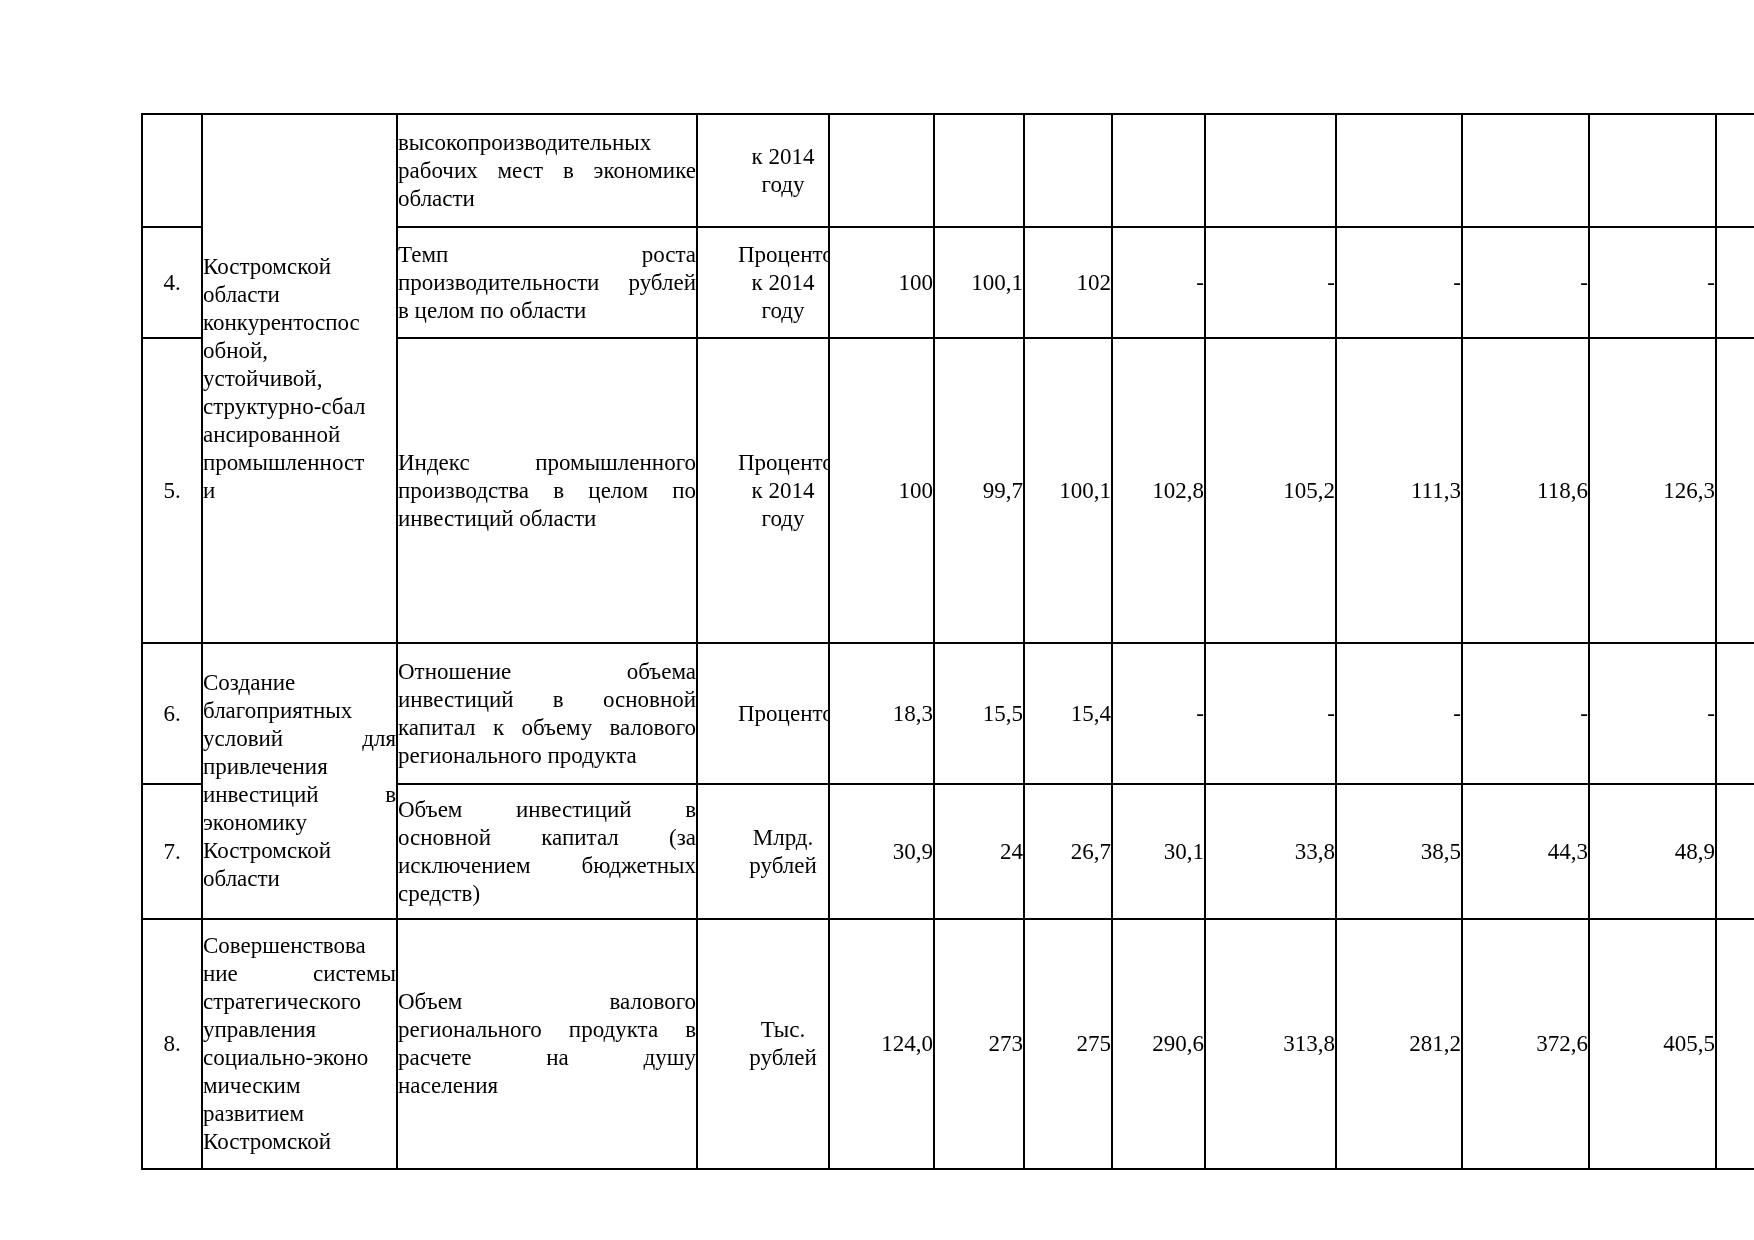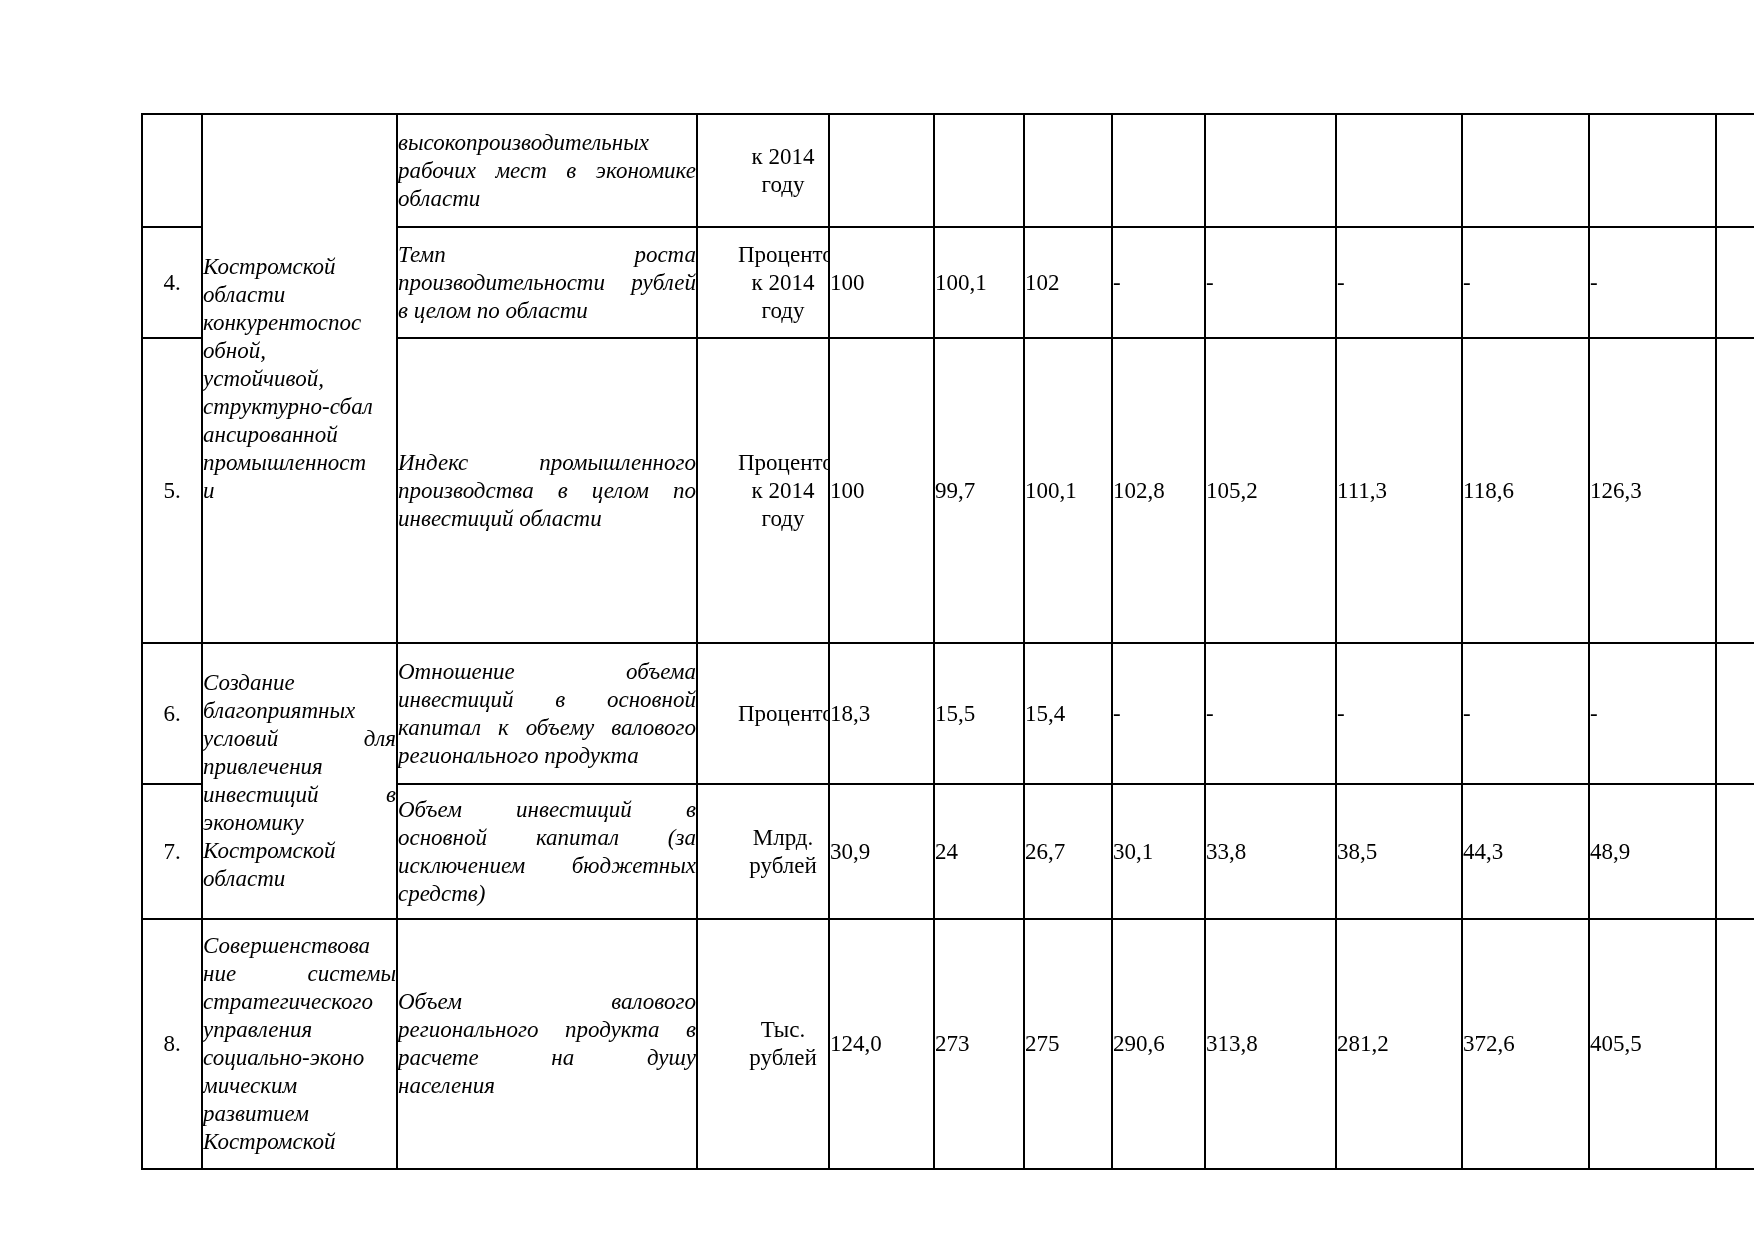--- a/index.html
+++ b/index.html
@@ -52,24 +52,24 @@
   col.c-v2 { width: 90px;  }
   col.c-v3 { width: 88px;  }
   col.c-v4 { width: 93px;  }
   col.c-v5 { width: 131px; }
   col.c-v6 { width: 126px; }
   col.c-v7 { width: 127px; }
   col.c-v8 { width: 127px; }
   col.c-v9 { width: 145px; }
 
   td.vt   { vertical-align: top; padding-top: 5px; }
-  td.just { padding-left: 9px; padding-right: 9px; font-style: italic; }
+  td.just { padding-left: 9px; padding-right: 9px; }
   td.goal { padding-left: 10px; padding-right: 8px; margin-left: 32px; }
   td.num  { text-align: center; }
-  td.val  { text-align: left; }
+  td.val  { text-align: right; }
   td.unit { text-align: center; padding-left: 4px; padding-right: 4px; }
 
   
   td.just .ln {
     text-align: justify;
     text-align-last: justify;
   }
   td.just .ln.ln-last {
     text-align: left;
     text-align-last: left;

